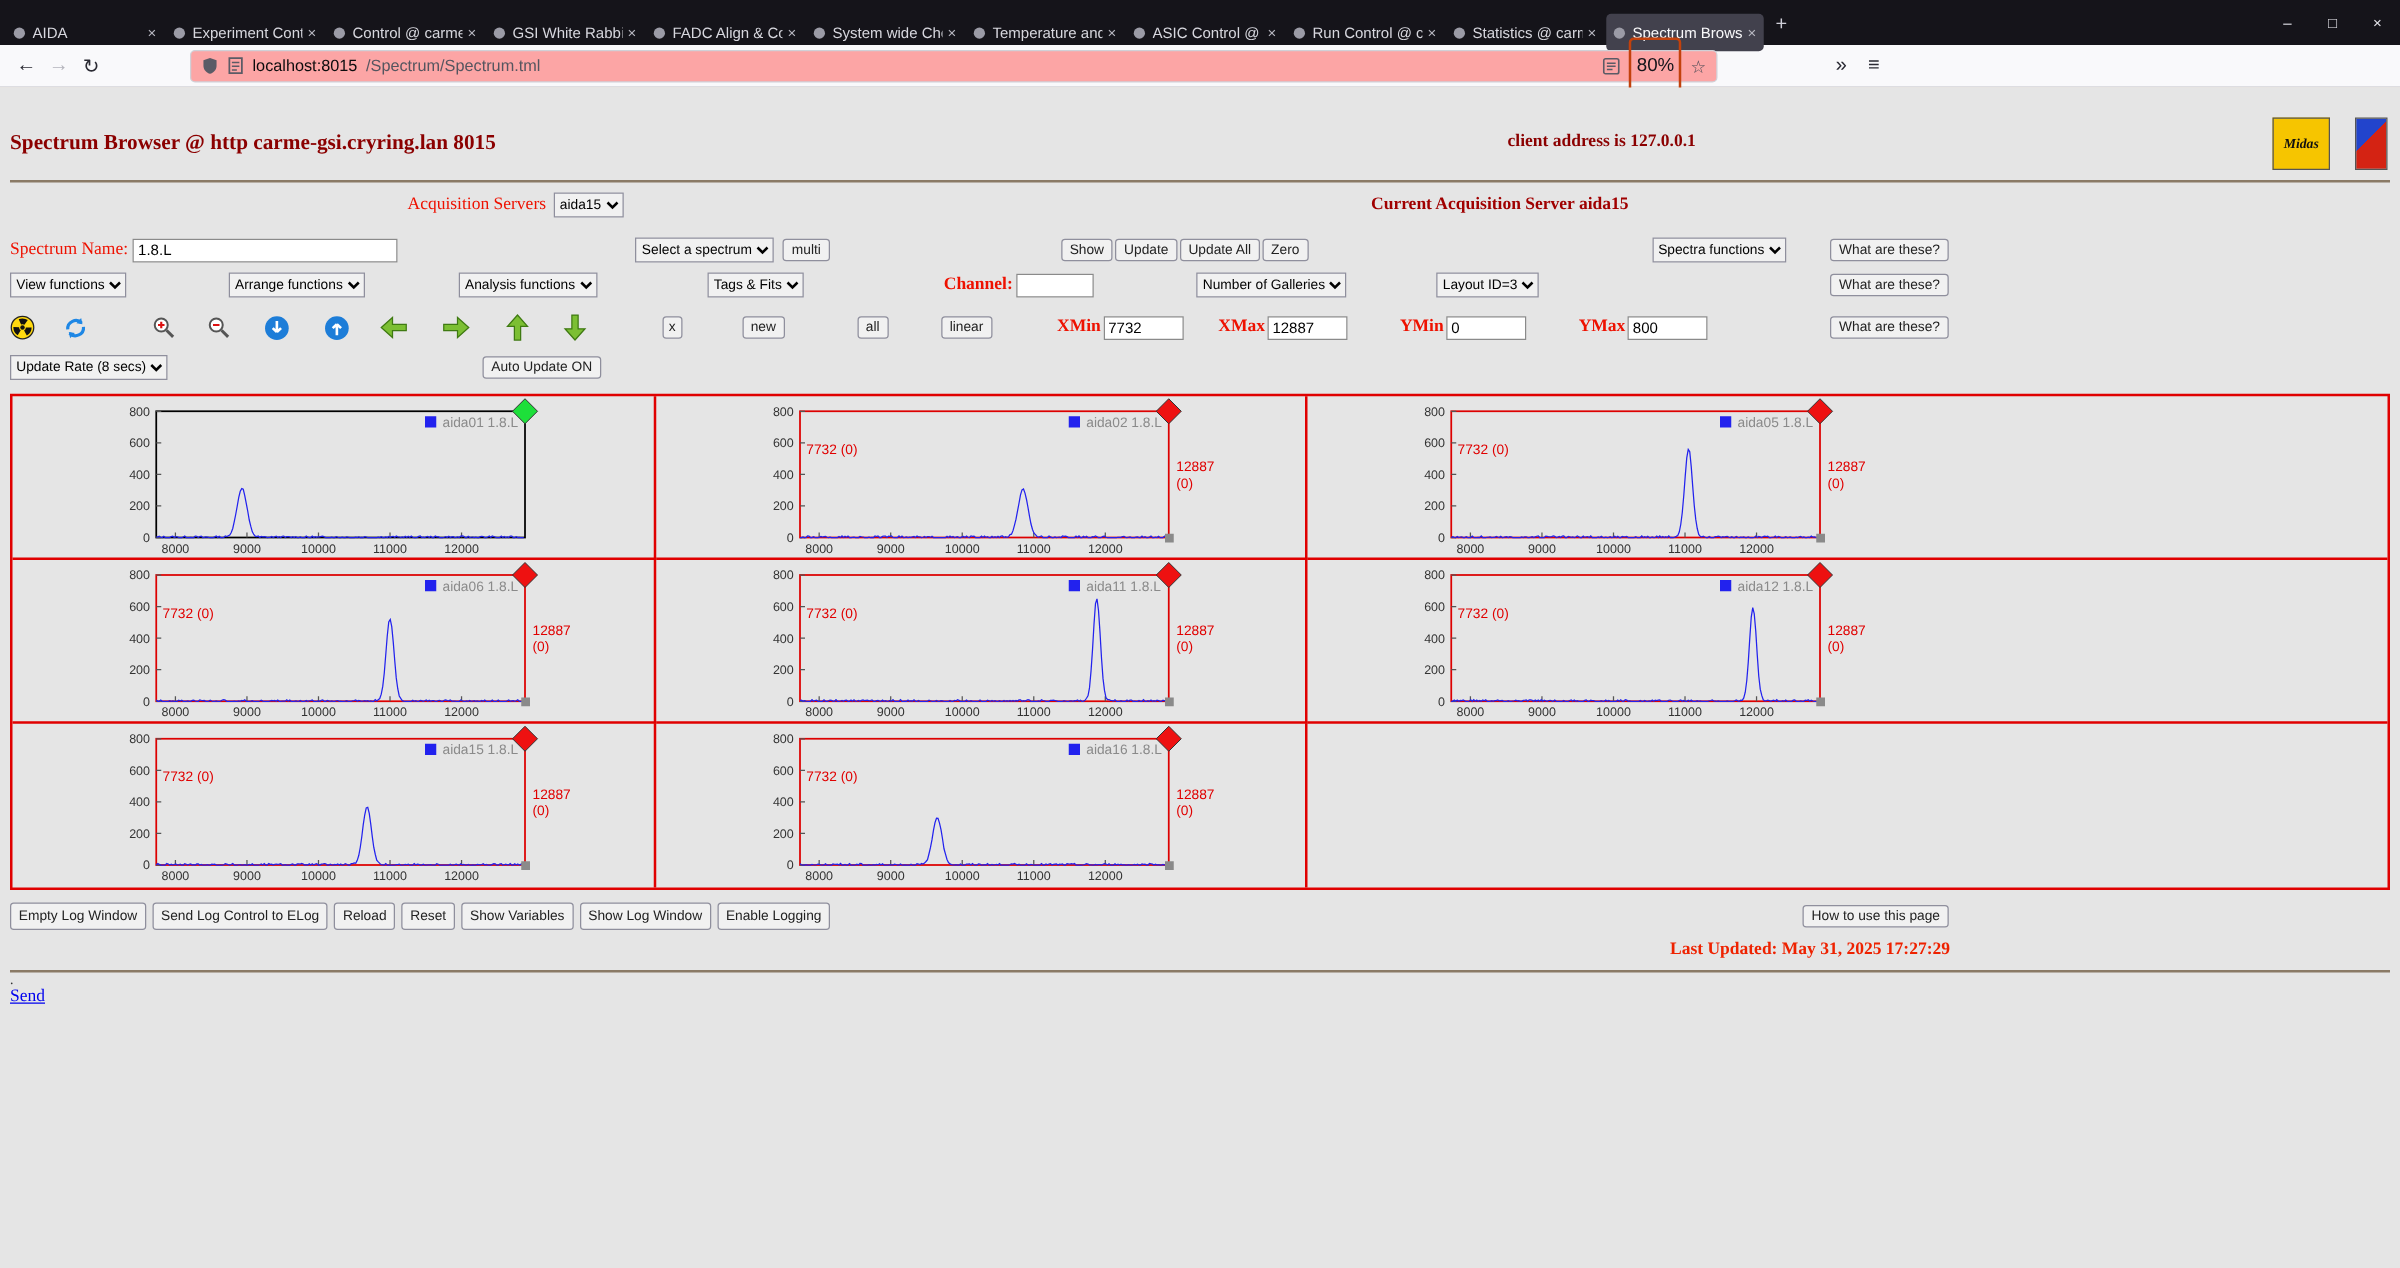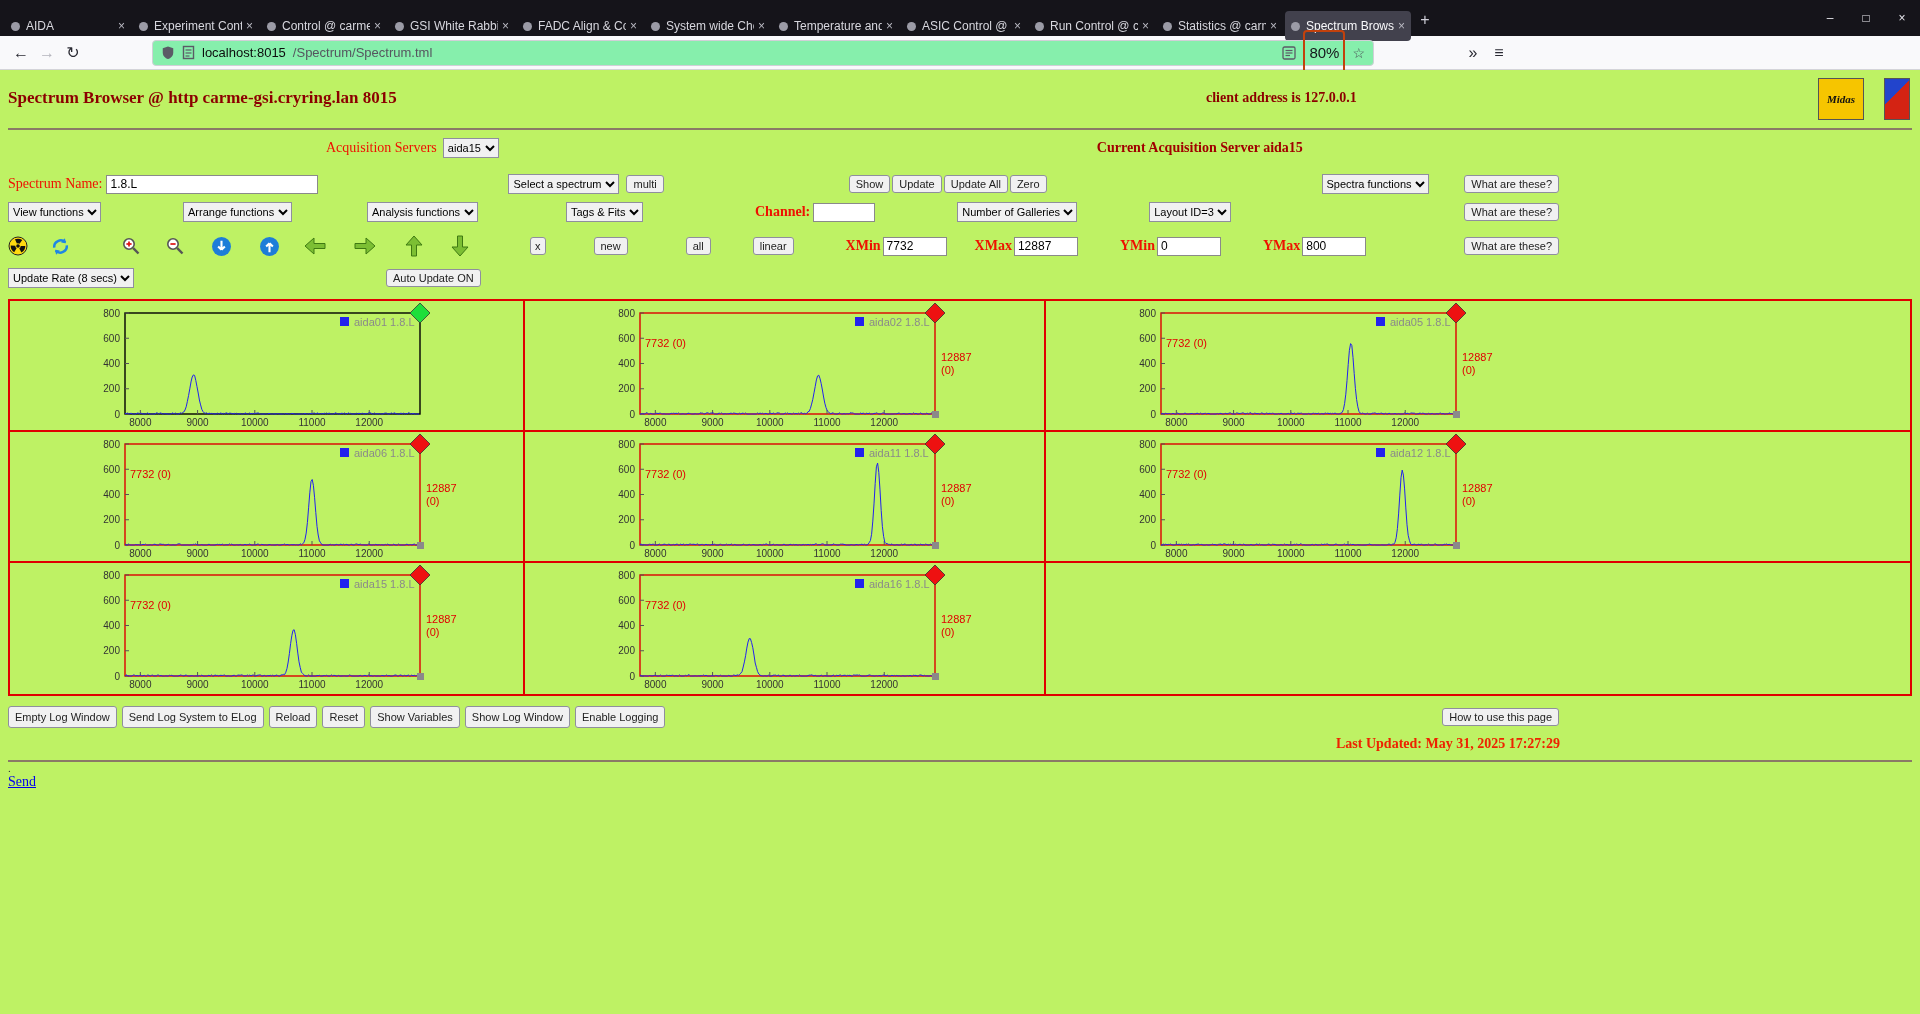--- a/index.html
+++ b/index.html
@@ -17,31 +17,31 @@
   .tab .ttl{flex:1;overflow:hidden}
   .tab .x{margin-left:4px;color:#b9b9c2;font-size:12px}
   .newtab{width:26px;text-align:center;font-size:16px;color:#cfcfd8;margin-top:3px}
   .winbtns{margin-left:auto;display:flex}
   .winbtns span{display:inline-block;width:36px;text-align:center;line-height:34px;color:#e6e6ec;font-size:12px}
 
   .navbar{height:34px;background:#f9f9fb;border-bottom:1px solid #d4d4d9;display:flex;align-items:center;
           font-family:"Liberation Sans",sans-serif;padding:0 8px}
   .navbtn{width:26px;text-align:center;font-size:16px;color:#2a2a33}
   .navbtn.dis{color:#b4b4bc}
-  .urlbar{margin-left:66px;width:1222px;height:26px;background:#86efac;border:1px solid #d0d0d7;border-radius:4px;
+  .urlbar{margin-left:66px;width:1222px;height:26px;background:#fca5a5;border:1px solid #d0d0d7;border-radius:4px;
           display:flex;align-items:center;padding:0 8px;gap:7px;font-size:13px}
   .urlhost{color:#0c0c0d}
   .urlpath{color:#55555f}
   .urlspacer{flex:1}
   .zoompill{border:2px solid #c2410c;border-radius:4px;padding:12px 4px;font-size:15px;color:#15141a}
   .star{color:#4a4a55;font-size:14px}
   .endspacer{width:86px}
 
   
-  .page{height:944px;padding:4px 8px 0;background:#bef264;position:relative}
+  .page{height:944px;padding:20px 8px 0;background:#e5e5e5;position:relative}
   .hdr{position:relative;height:50px}
   .title{position:absolute;left:0;top:14px;font-size:17px;font-weight:bold;color:#8b0000}
   .client{position:absolute;left:1198px;top:16px;font-size:14px;font-weight:bold;color:#8b0000}
   .logos{position:absolute;right:2px;top:4px;display:flex;gap:20px}
   .midaslogo{width:46px;height:42px;background:#f6c500;border:1px solid #555;color:#111;
              display:flex;align-items:center;justify-content:center;font-size:11px;font-weight:bold;font-style:italic}
   .logo2{width:26px;height:42px;border:1px solid #555;
          background:linear-gradient(135deg,#2244cc 0 40%,#d42313 40% 100%)}
   hr.rule{border:none;border-top:2px solid #8a7a66;margin:4px 0 6px}
 
@@ -553,21 +553,21 @@
           <text x="120" y="46" font-size="11" fill="#e00000">7732 (0)</text>
           <text x="416" y="60" font-size="11" fill="#e00000">12887</text>
           <text x="416" y="73" font-size="11" fill="#e00000">(0)</text>
           <rect x="407" y="110" width="7" height="7" fill="#8a8a8a"></rect>
         </svg></div>
       <div class="cell"></div>
     </div>
 
   <div class="logrow">
     <button>Empty Log Window</button>
-    <button>Send Log System to ELog</button>
+    <button>Send Log Control to ELog</button>
     <button>Reload</button>
     <button>Reset</button>
     <button>Show Variables</button>
     <button>Show Log Window</button>
     <button>Enable Logging</button>
     <button class="what">How to use this page</button>
   </div>
 
   <div class="lastupd">Last Updated: May 31, 2025 17:27:29</div>
   <hr class="rule2">

